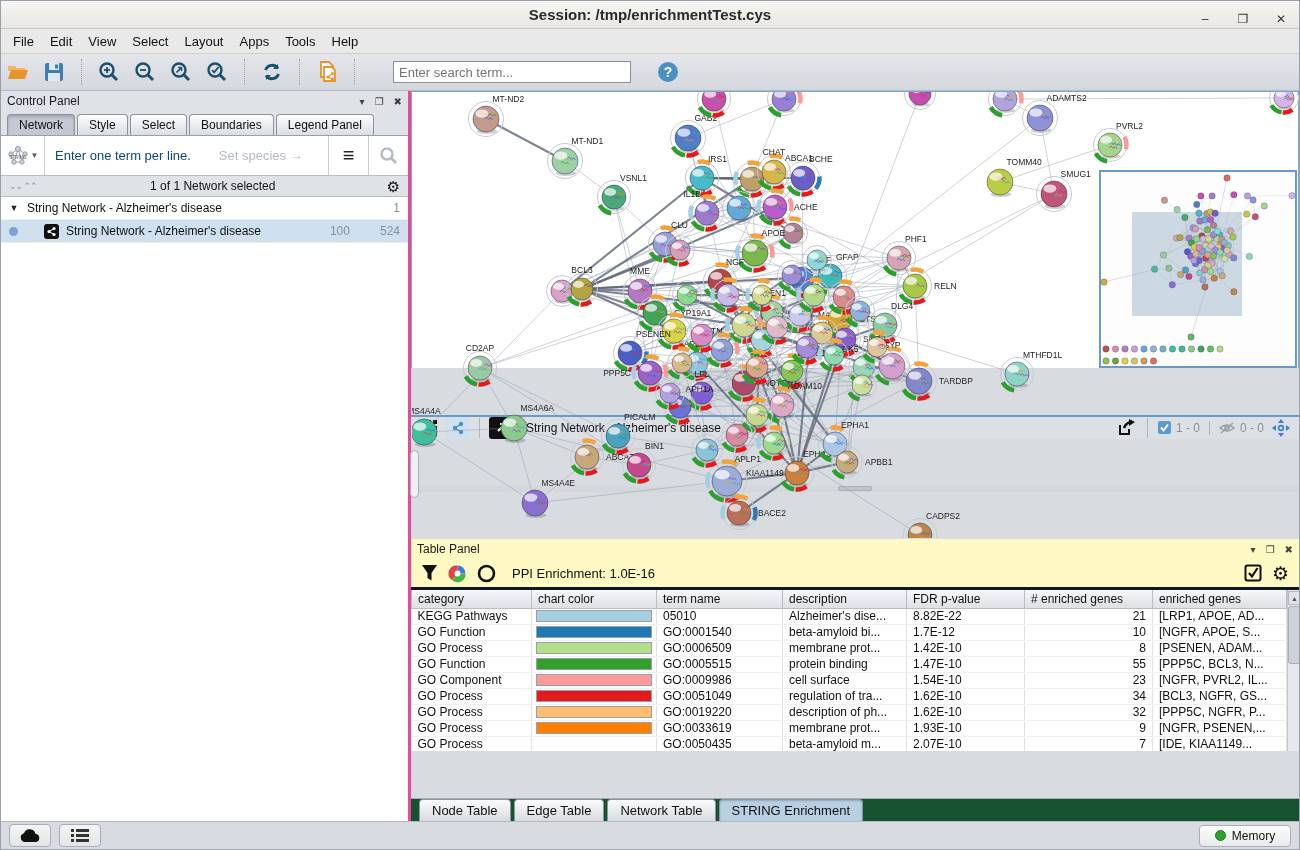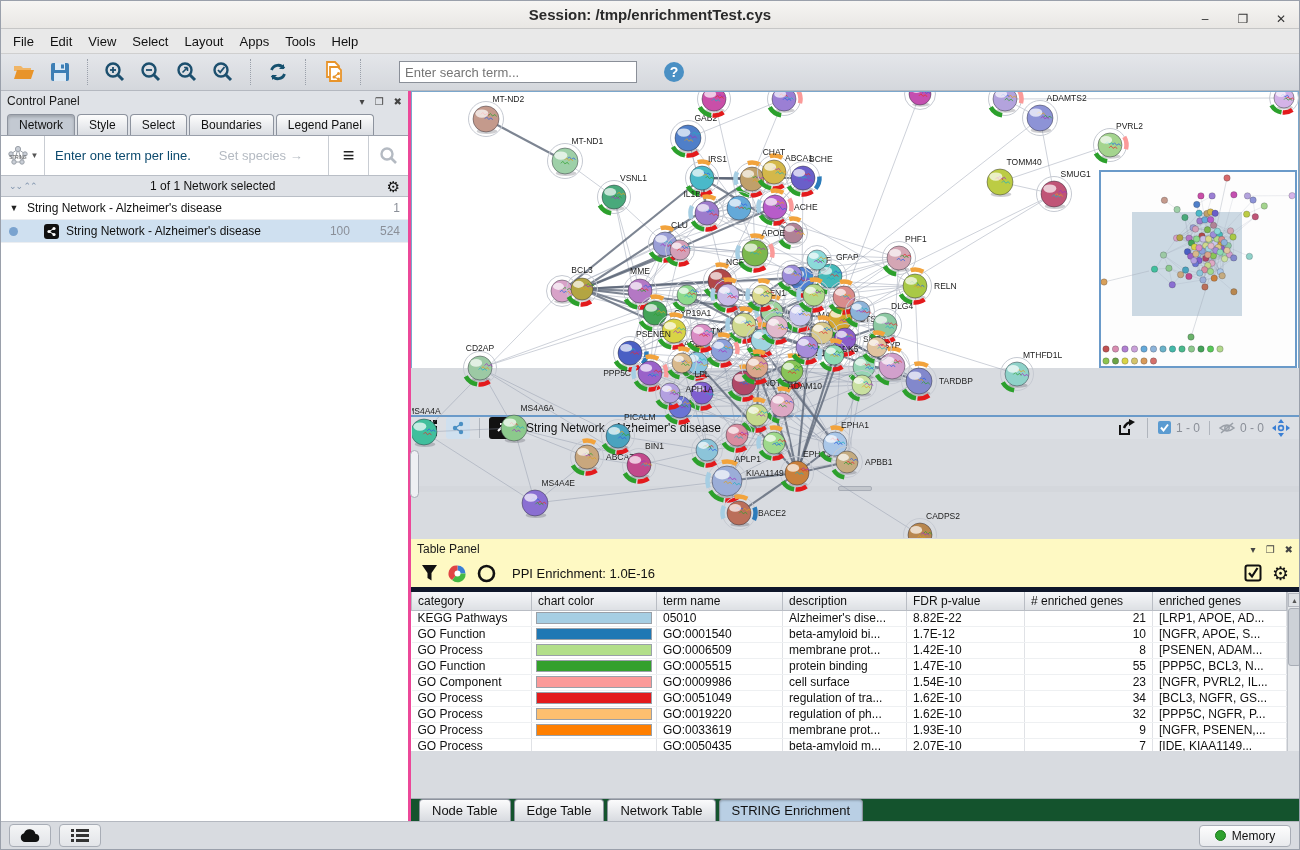--- a/index.html
+++ b/index.html
@@ -10,21 +10,21 @@
   .titlebar { height:28px; background:linear-gradient(#f6f5f3,#e9e7e4); border-bottom:1px solid #c6c6c6; position:relative; display:flex; align-items:center; }
   .titlebar .title { position:absolute; left:0; right:0; text-align:center; font-size:15px; font-weight:bold; color:#2a2a2a; }
   .win-controls { position:absolute; right:10px; top:0; height:35px; display:flex; align-items:center; gap:22px; }
   .win-btn { font-size:12px; color:#333; width:16px; text-align:center; cursor:default; }
 
   
   .menubar { height:25px; background:#e9e9e9; border-bottom:1px solid #cfcfcf; display:flex; align-items:center; padding-left:4px; }
   .menu-item { font-size:13px; color:#111; padding:2px 8px; }
 
   
-  .toolbar { height:37px; background:linear-gradient(#e4e6ea,#d4d7dc); border-bottom:1px solid #b4b8c0; display:flex; align-items:center; padding-left:8px; gap:6px; }
+  .toolbar { height:37px; background:linear-gradient(#e4e6ea,#d4d7dc); border-bottom:1px solid #b4b8c0; display:flex; align-items:center; padding-left:2px; gap:6px; }
   .tb-sep { width:1px; height:26px; border-left:1px dotted #9aa0aa; margin:0 6px; }
   .tb-btn { width:30px; height:28px; display:flex; align-items:center; justify-content:center; border-radius:3px; }
   .search-box { margin-left:26px; width:238px; height:22px; border:1px solid #8a8f98; background:#fff; font-size:13px; padding:0 5px; color:#222; font-family:"Liberation Sans",sans-serif; }
   .help-btn { margin-left:16px; }
 
   
   .main { flex:1; display:flex; min-height:0; }
 
   
   .cpanel { width:410px; background:#dfe2e7; border-right:3px solid #ec4899; display:flex; flex-direction:column; }
@@ -67,21 +67,21 @@
   .nt-sep { width:1px; height:20px; background:#b0b5bd; margin:0 4px; }
   .nt-title { font-size:12px; color:#111; margin-left:8px; flex:1; }
   .nt-ind { display:flex; align-items:center; gap:4px; font-size:12px; color:#8a8f98; }
   .splitter { height:10px; background:#d4d7dc; display:flex; align-items:center; justify-content:center; }
   .splitter .handle { width:34px; height:5px; background:#c2c6cc; border:1px solid #a8adb6; border-radius:2px; }
 
   
   .tpanel { height:212px; background:#fef9c3; display:flex; flex-direction:column; }
   .tp-toolbar { height:28px; display:flex; align-items:center; gap:10px; padding:0 10px; }
   .tp-ppi { font-size:13px; color:#111; margin-left:6px; flex:1; }
-  .tablewrap { flex:1; position:relative; background:#fff; border-top:5px solid #0f172a; overflow:hidden; display:flex; }
+  .tablewrap { flex:1; position:relative; background:#fff; border-top:3px solid #0f172a; overflow:hidden; display:flex; }
   table.enrich { border-collapse:collapse; table-layout:fixed; width:875px; }
   table.enrich th { height:18px; font-size:12px; font-weight:normal; text-align:left; padding:0 6px; background:linear-gradient(#f6f7f9,#dde0e4); border:1px solid #b9bdc4; border-top:none; color:#111; white-space:nowrap; overflow:hidden; }
   table.enrich td { height:16px; font-size:12px; padding:0 6px; border-right:1px solid #e0e2e6; border-bottom:1px solid #eef0f2; color:#111; white-space:nowrap; overflow:hidden; }
   td.num { text-align:right; }
   .swatch { height:12px; margin:0 -2px; border:1px solid #9aa0a8; }
   .vscroll { width:15px; background:#e6e8eb; border-left:1px solid #c2c6cc; display:flex; flex-direction:column; align-items:center; }
   .vs-btn { width:13px; height:14px; background:#dfe2e6; border:1px solid #b4b8c0; font-size:7px; color:#555; display:flex; align-items:center; justify-content:center; margin:1px 0; }
   .vs-thumb { width:13px; height:58px; background:#cdd1d7; border:1px solid #a8adb6; border-radius:3px; }
 
   
@@ -2472,21 +2472,21 @@
                   <td>1.62E-10</td>
                   <td class="num">34</td>
                   <td>[BCL3, NGFR, GS...</td>
                 </tr>
                 <tr>
                   <td>GO Process</td>
                   <td>
                     <div class="swatch" style="background: rgb(253, 191, 111);"></div>
                   </td>
                   <td>GO:0019220</td>
-                  <td>regulation of ph...</td>
+                  <td>description of ph...</td>
                   <td>1.62E-10</td>
                   <td class="num">32</td>
                   <td>[PPP5C, NGFR, P...</td>
                 </tr>
                 <tr>
                   <td>GO Process</td>
                   <td>
                     <div class="swatch" style="background: rgb(255, 127, 0);"></div>
                   </td>
                   <td>GO:0033619</td>

